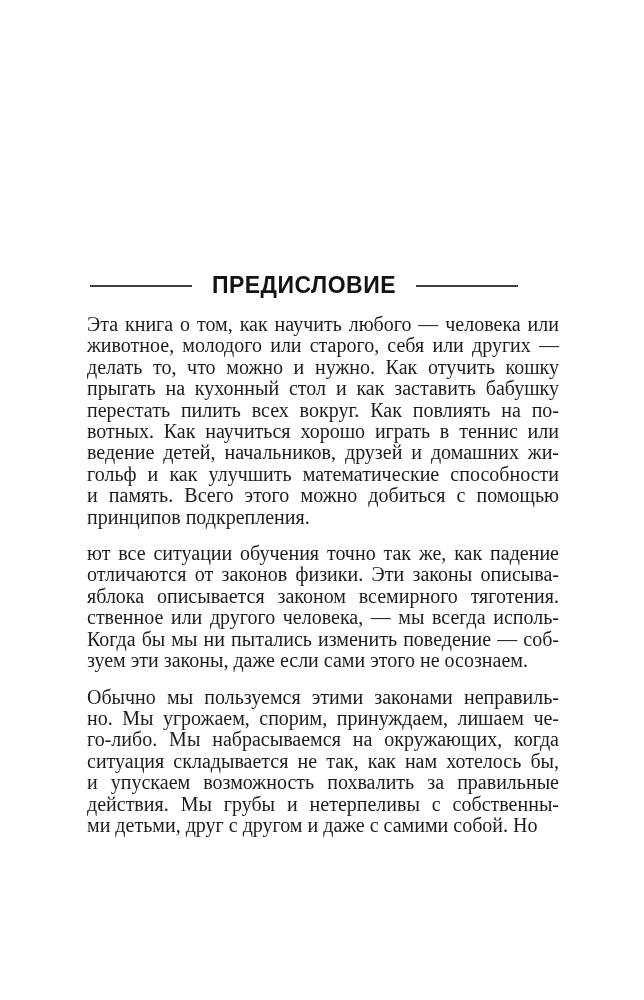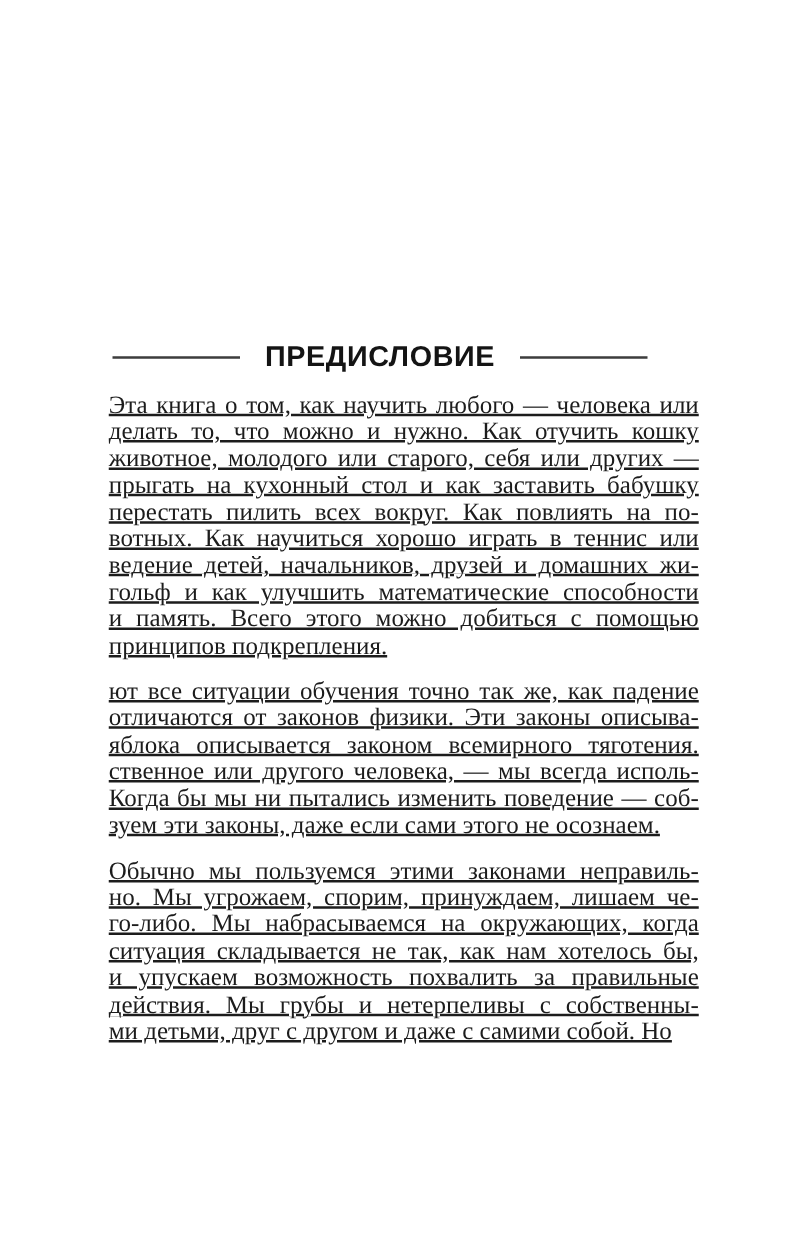--- a/index.html
+++ b/index.html
@@ -43,21 +43,20 @@
   
   .body {
     position: absolute;
     top: 314px;
     left: 87px;
     width: 472px;
     font-family: "Liberation Serif", serif;
     font-size: 20px;
     line-height: 21.4px;
     color: #1c1c1c;
-    text-decoration: underline;
   }
   .paragraph { margin: 0 0 15px 0; }
   .paragraph:last-child { margin-bottom: 4px; }
   .line {
     text-align: justify;
     text-align-last: justify;
     white-space: normal;
   }
   .line.last { text-align-last: left; }
 
@@ -101,22 +100,22 @@
 
   <div class="heading-row">
     <span class="hline"></span>
     <h1 class="heading-title">ПРЕДИСЛОВИЕ</h1>
     <span class="hline"></span>
   </div>
 
   <div class="body">
       <div class="paragraph">
         <div class="line">Эта книга о том, как научить любого — человека или</div>
+        <div class="line">животное, молодого или старого, себя или других —</div>
         <div class="line">делать то, что можно и нужно. Как отучить кошку</div>
-        <div class="line">животное, молодого или старого, себя или других —</div>
         <div class="line">прыгать на кухонный стол и как заставить бабушку</div>
         <div class="line">перестать пилить всех вокруг. Как повлиять на по-</div>
         <div class="line">вотных. Как научиться хорошо играть в теннис или</div>
         <div class="line">ведение детей, начальников, друзей и домашних жи-</div>
         <div class="line">гольф и как улучшить математические способности</div>
         <div class="line">и память. Всего этого можно добиться с помощью</div>
         <div class="line last">принципов подкрепления.</div>
       </div>
       <div class="paragraph">
         <div class="line">ют все ситуации обучения точно так же, как падение</div>

